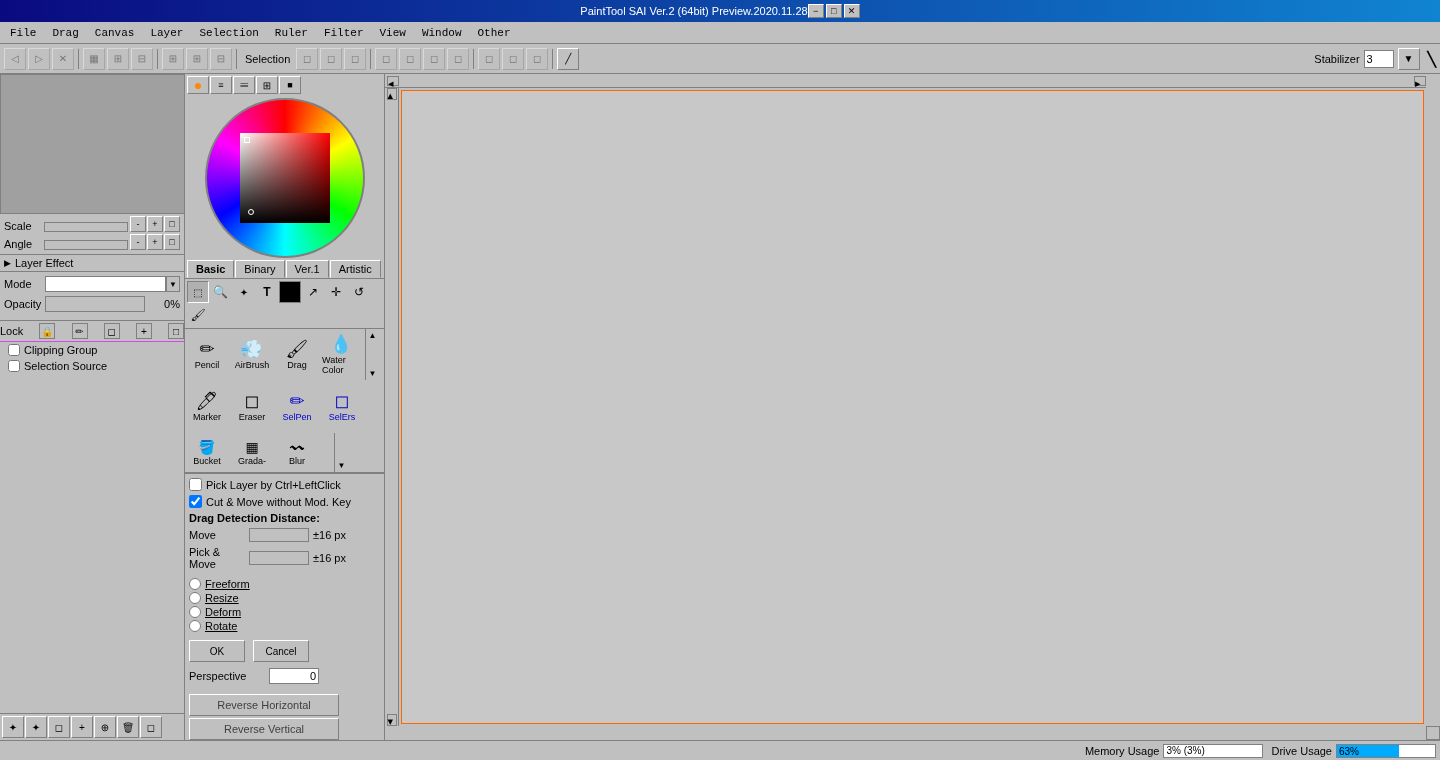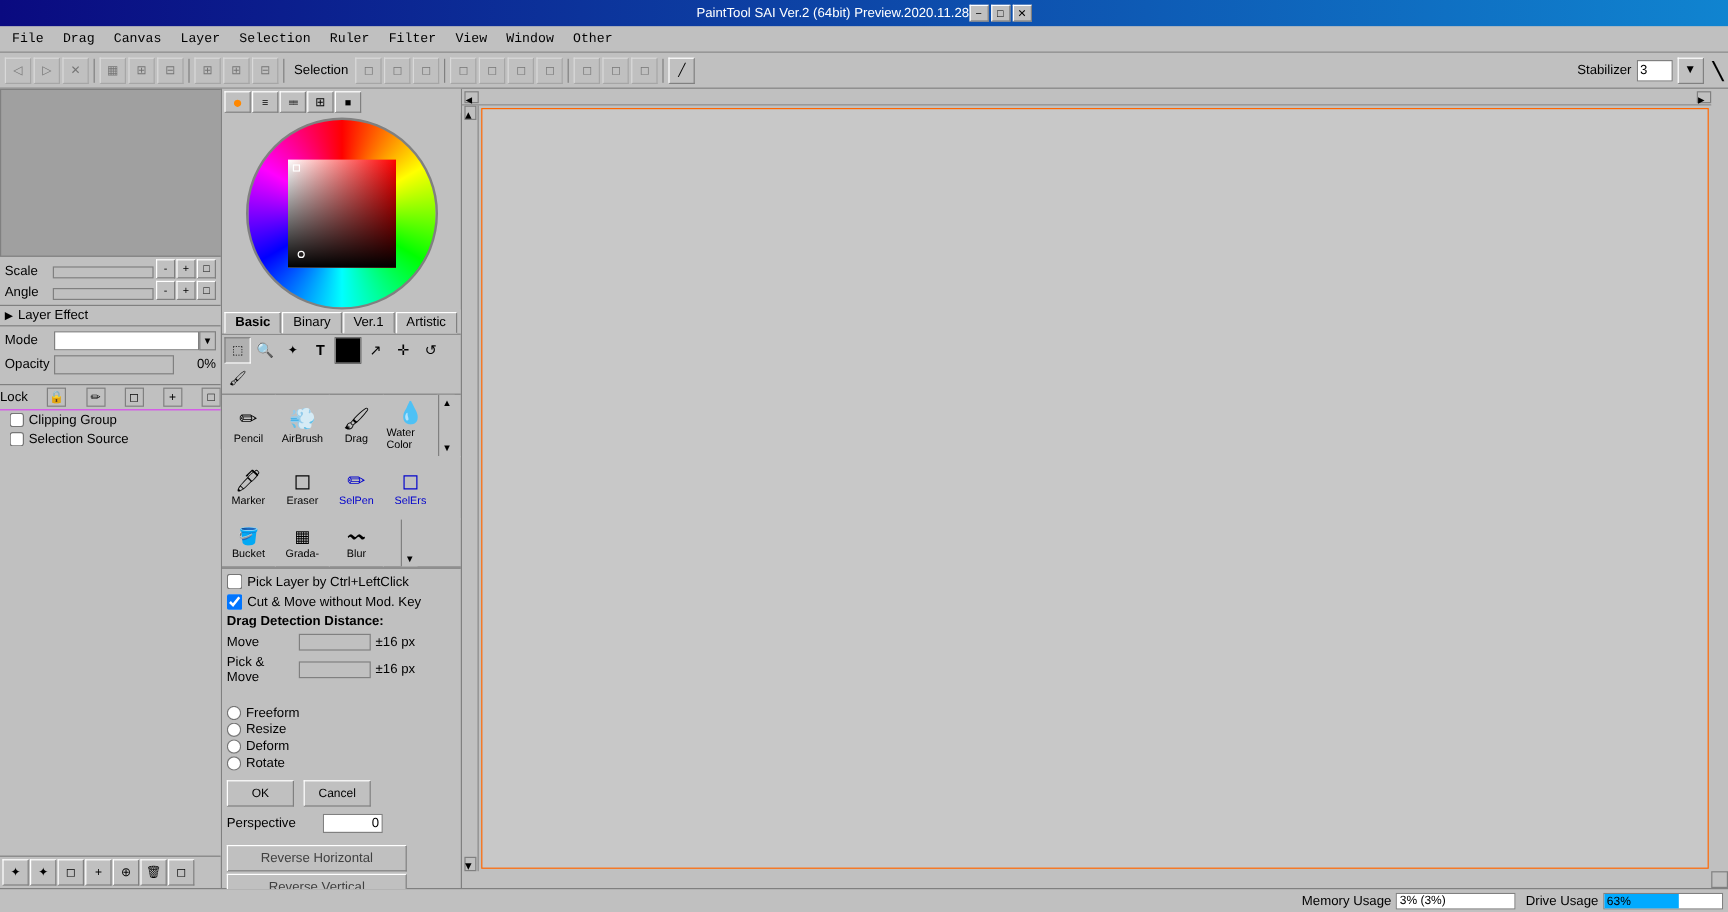--- a/index.html
+++ b/index.html
@@ -801,21 +801,21 @@
             <div class="drag-bar"></div>
             <span class="drag-val">±16 px</span>
           </div>
           <div class="drag-row">
             <span class="drag-name">Pick &amp; Move</span>
             <div class="drag-bar"></div>
             <span class="drag-val">±16 px</span>
           </div>
         </div>
 
-        <div style="margin-top:14px;">
+        <div style="margin-top:4px;text-decoration:underline;">
           <div class="transform-radio-row">
             <input type="radio" name="transform" class="transform-radio" style="">
             <span>Freeform</span>
           </div>
           <div class="transform-radio-row">
             <input type="radio" name="transform" class="transform-radio" style="">
             <span>Resize</span>
           </div>
           <div class="transform-radio-row">
             <input type="radio" name="transform" class="transform-radio" style="">

